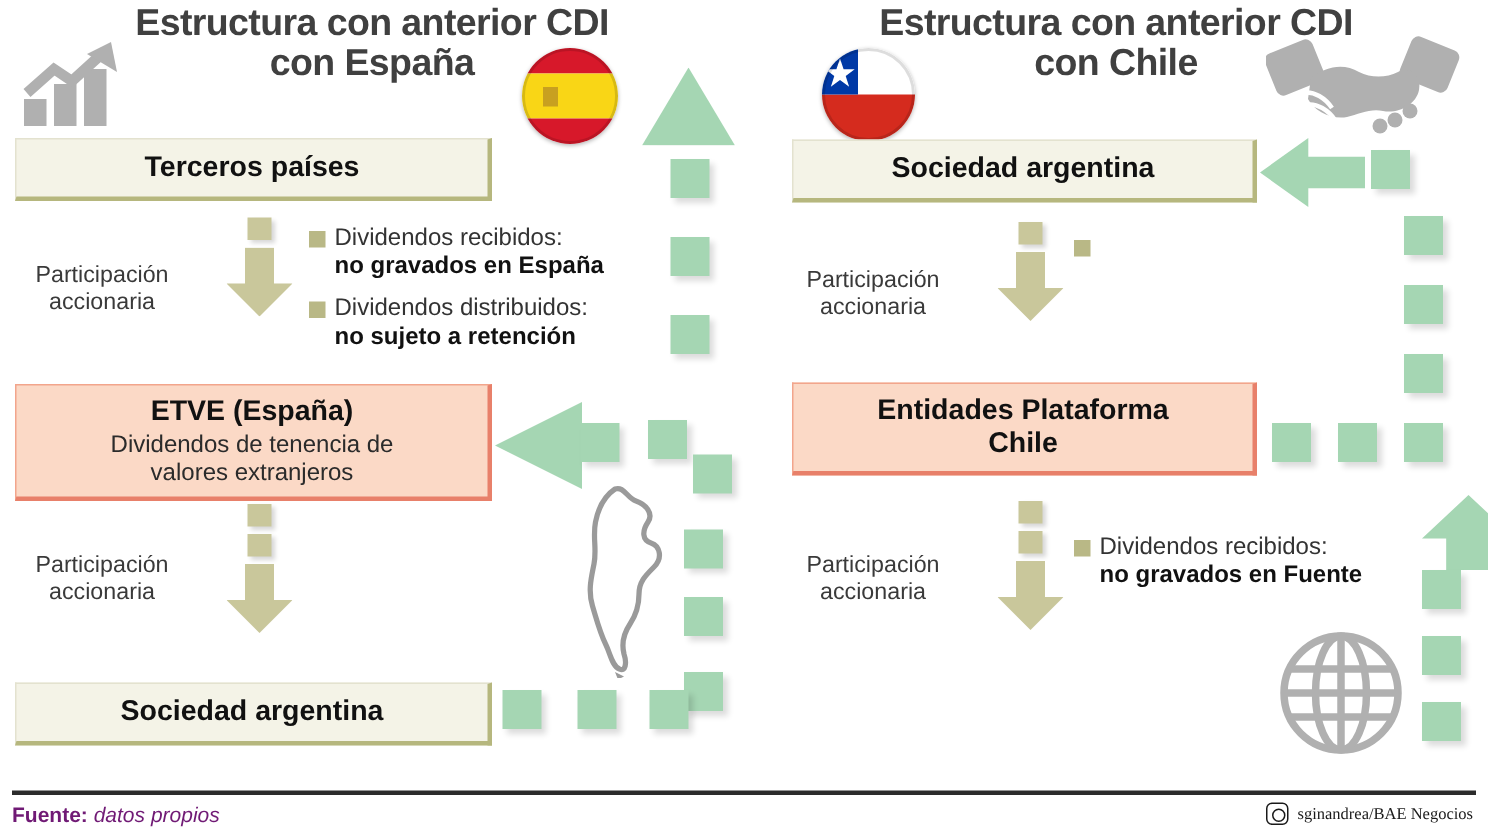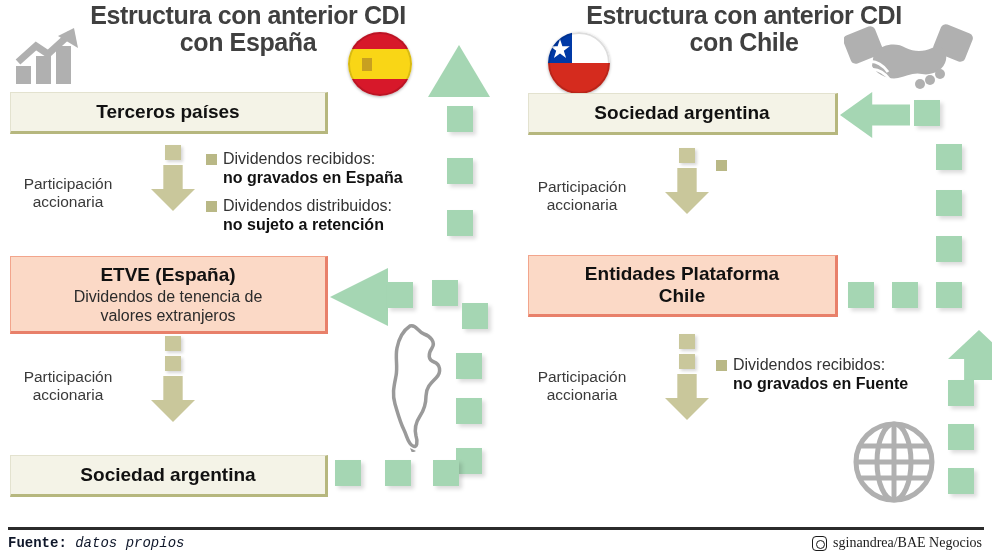--- a/index.html
+++ b/index.html
@@ -122,27 +122,27 @@
   .flag { position: absolute; border-radius: 50%; overflow: hidden;
           box-shadow: 0 1px 3px rgba(0,0,0,.3); }
 
   
   .footer-rule {
     position: absolute; left: 8px; right: 8px; top: 527px;
     height: 3px; background: #2b2b2b;
   }
   .fuente {
     position: absolute; left: 8px; top: 535px;
-    font-size: 14px; color: #0f172a; font-family: Liberation Mono, monospace;
+    font-size: 14px; color: #701a75;
   }
   .fuente b { font-weight: bold; }
   .fuente i { font-style: italic; }
   .credit {
     position: absolute; right: 10px; top: 535px;
-    font-size: 14px; color: #1a1a1a;
+    font-size: 11px; color: #1a1a1a;
     font-family: "Liberation Serif", serif;
     display: flex; align-items: center; gap: 6px;
   }
   .ig-icon {
     width: 15px; height: 15px; border: 1.7px solid #1a1a1a; border-radius: 4px;
     position: relative; display: inline-block;
   }
   .ig-icon::before {
     content: ""; position: absolute; left: 3px; top: 3px;
     width: 7px; height: 7px; border: 1.6px solid #1a1a1a; border-radius: 50%;

